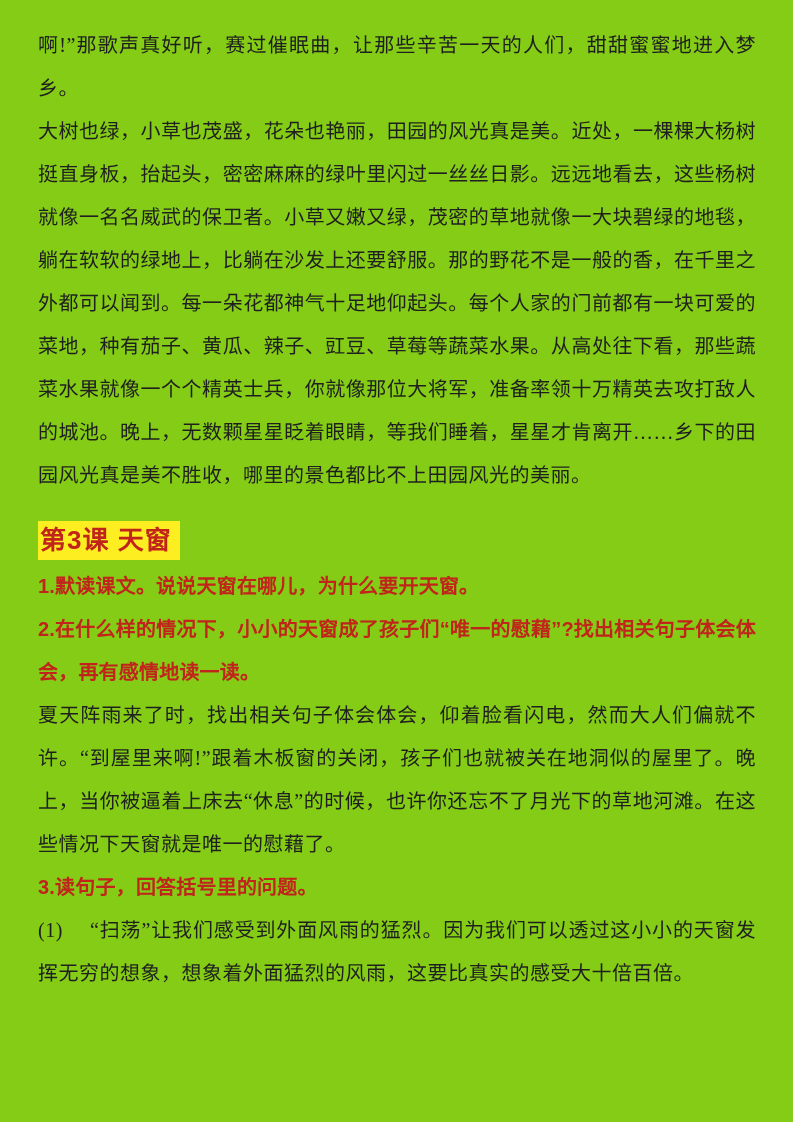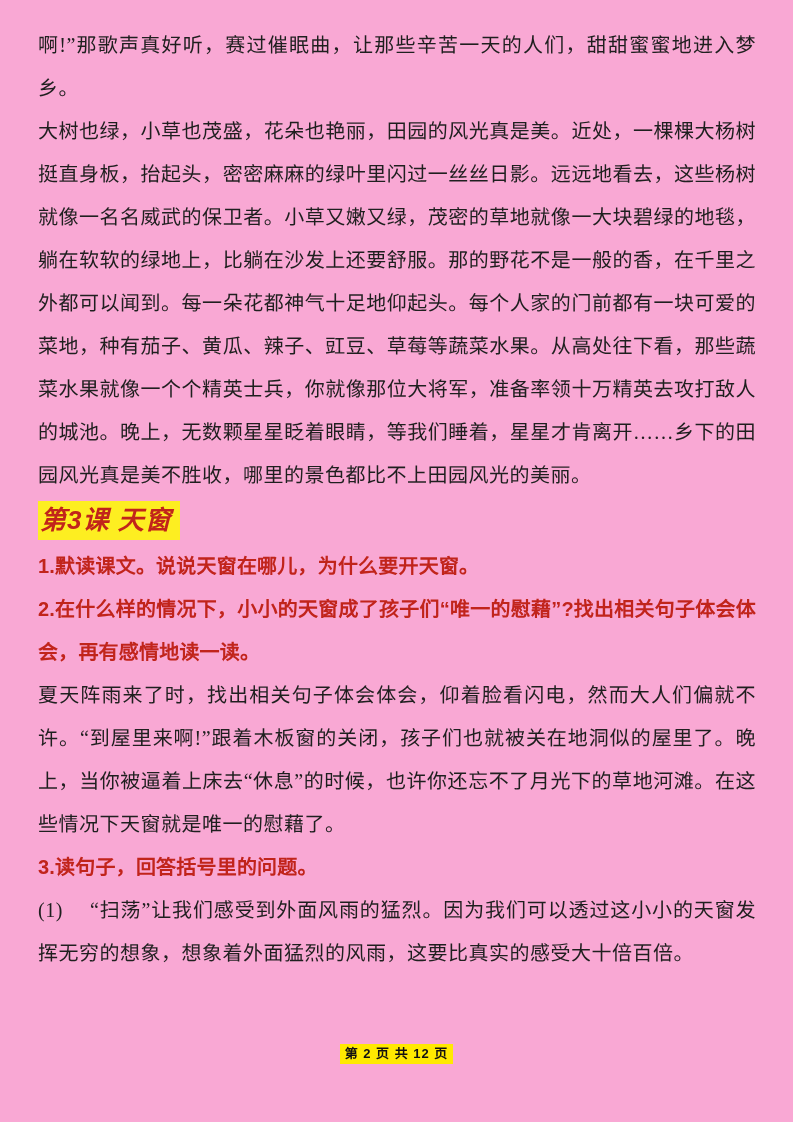--- a/index.html
+++ b/index.html
@@ -4,21 +4,21 @@
 <style>
   html, body {
     margin: 0;
     padding: 0;
     background: #ffffff;
   }
   .page {
     position: relative;
     width: 793px;
     height: 1122px;
-    background: #f9a8d4;
+    background: #84cc16;
     overflow: hidden;
     font-family: "Liberation Serif", "DejaVu Serif", serif;
     color: #1f1f1f;
   }
   .content {
     padding: 24px 37px 0 38px;
   }
   .para {
     margin: 0;
     font-size: 20px;
@@ -27,23 +27,22 @@
     letter-spacing: 0.5px;
     color: #1f1f1f;
   }
   .para.red {
     color: #c1241b;
     font-weight: bold;
     font-family: "Liberation Sans", "DejaVu Sans", sans-serif;
     letter-spacing: 0.2px;
   }
   .chapter-wrap {
-    margin: 4px 0 5px 0;
+    margin: 24px 0 5px 0;
     line-height: 1;
-    font-style: italic;
   }
   .chapter {
     display: inline-block;
     background: #fdee21;
     color: #c1241b;
     font-weight: bold;
     font-family: "Liberation Sans", "DejaVu Sans", sans-serif;
     font-size: 26px;
     line-height: 36px;
     padding: 1px 8px 2px 2px;
@@ -89,16 +88,13 @@
     <p class="para red">2.在什么样的情况下，小小的天窗成了孩子们“唯一的慰藉”?找出相关句子体会体会，再有感情地读一读。</p>
 
     <p class="para">夏天阵雨来了时，找出相关句子体会体会，仰着脸看闪电，然而大人们偏就不许。“到屋里来啊!”跟着木板窗的关闭，孩子们也就被关在地洞似的屋里了。晚上，当你被逼着上床去“休息”的时候，也许你还忘不了月光下的草地河滩。在这些情况下天窗就是唯一的慰藉了。</p>
 
     <p class="para red">3.读句子，回答括号里的问题。</p>
 
     <p class="para">(1)　 “扫荡”让我们感受到外面风雨的猛烈。因为我们可以透过这小小的天窗发挥无穷的想象，想象着外面猛烈的风雨，这要比真实的感受大十倍百倍。</p>
 
   </div>
 
-  <div class="footer">
-    <span class="footer-badge">第 2 页 共 12 页</span>
-  </div>
 </div>
 
 </body></html>

